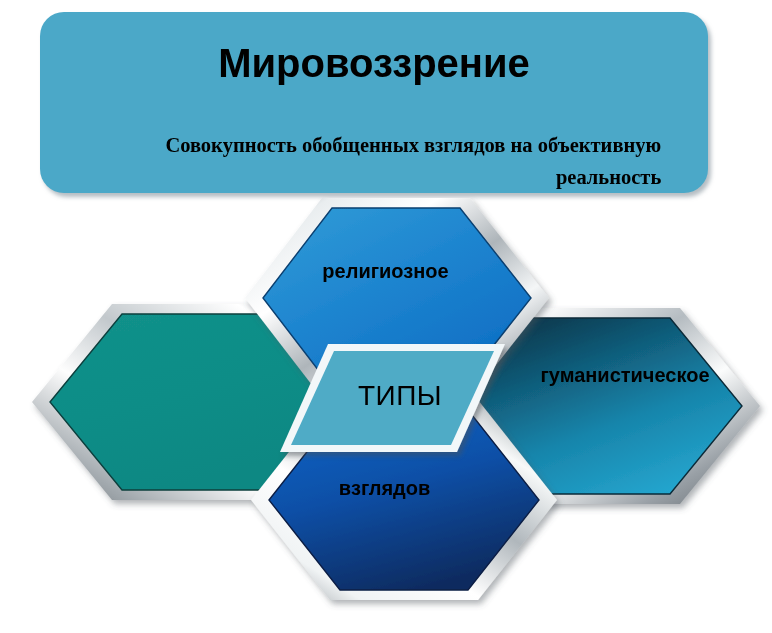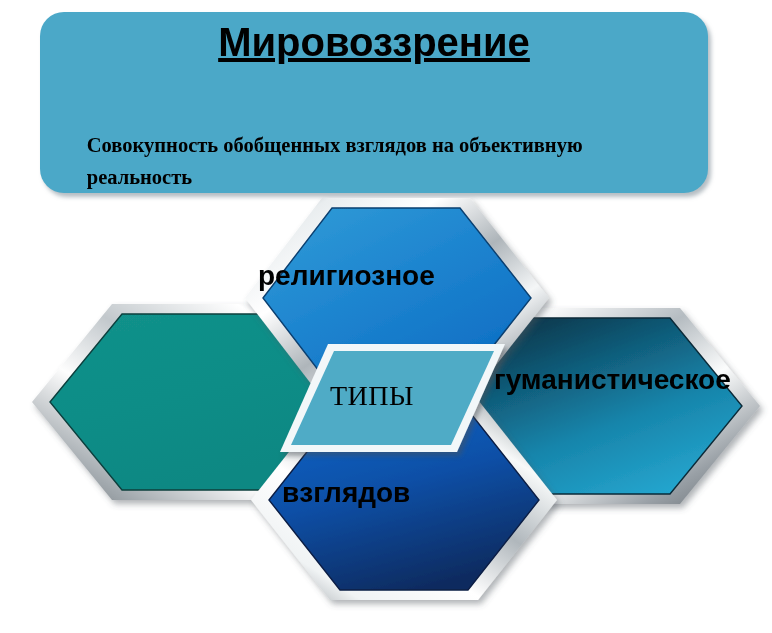--- a/index.html
+++ b/index.html
@@ -26,39 +26,38 @@
     width: 668px;
     height: 181px;
     background: #4ba8c8;
     border-radius: 24px;
     box-shadow: 3px 4px 4px rgba(120,135,145,0.55),
                 0 0 0 1px rgba(255,255,255,0.0);
     display: flex;
     flex-direction: column;
     align-items: center;
     box-sizing: border-box;
-    padding-top: 8px;
-    text-decoration: underline;
+    padding-top: 29px;
   }
   .title-main {
     font-family: "Liberation Sans", sans-serif;
     font-weight: bold;
     font-size: 40px;
     color: #000000;
     letter-spacing: 0px;
     line-height: 1.1;
     margin: 0;
     text-align: center;
   }
   .title-sub {
     font-family: "Liberation Serif", serif;
     font-weight: bold;
     font-size: 20.5px;
     color: #000000;
-    text-align: left;
+    text-align: right;
     line-height: 1.55;
     margin: 0;
     width: 86%;
     position: absolute;
     top: 118px;
     left: 50%;
     transform: translateX(-50%);
   }
 
   
@@ -70,23 +69,23 @@
     height: 633px;
     pointer-events: none;
   }
   .stage svg { display:block; }
 
   
   .hex-label {
     position: absolute;
     font-family: "Liberation Sans", sans-serif;
     font-weight: bold;
-    font-size: 28px;
-    color: #000000;
-    text-align: left;
+    font-size: 20px;
+    color: #000000;
+    text-align: center;
     line-height: 1.15;
     white-space: nowrap;
   }
   .hex-label.wrap { white-space: normal; }
 
   #label-religious {
     left: 258px; top: 260px; width: 255px;
   }
   #label-ordinary {
     left: 42px; top: 379px; width: 240px;
@@ -96,21 +95,22 @@
   }
   #label-scientific {
     left: 282px; top: 477px; width: 205px;
   }
 
   .center-label {
     position: absolute;
     left: 330px;
     top: 380px;
     width: 140px;
-    font-family: Liberation Serif, serif;
+    text-align: center;
+    font-family: Liberation Sans, sans-serif;
     font-size: 28px;
     color: #000000;
     letter-spacing: 0.5px;
   }
 </style>
 </head>
 <body>
 
 <div id="canvas">
 

